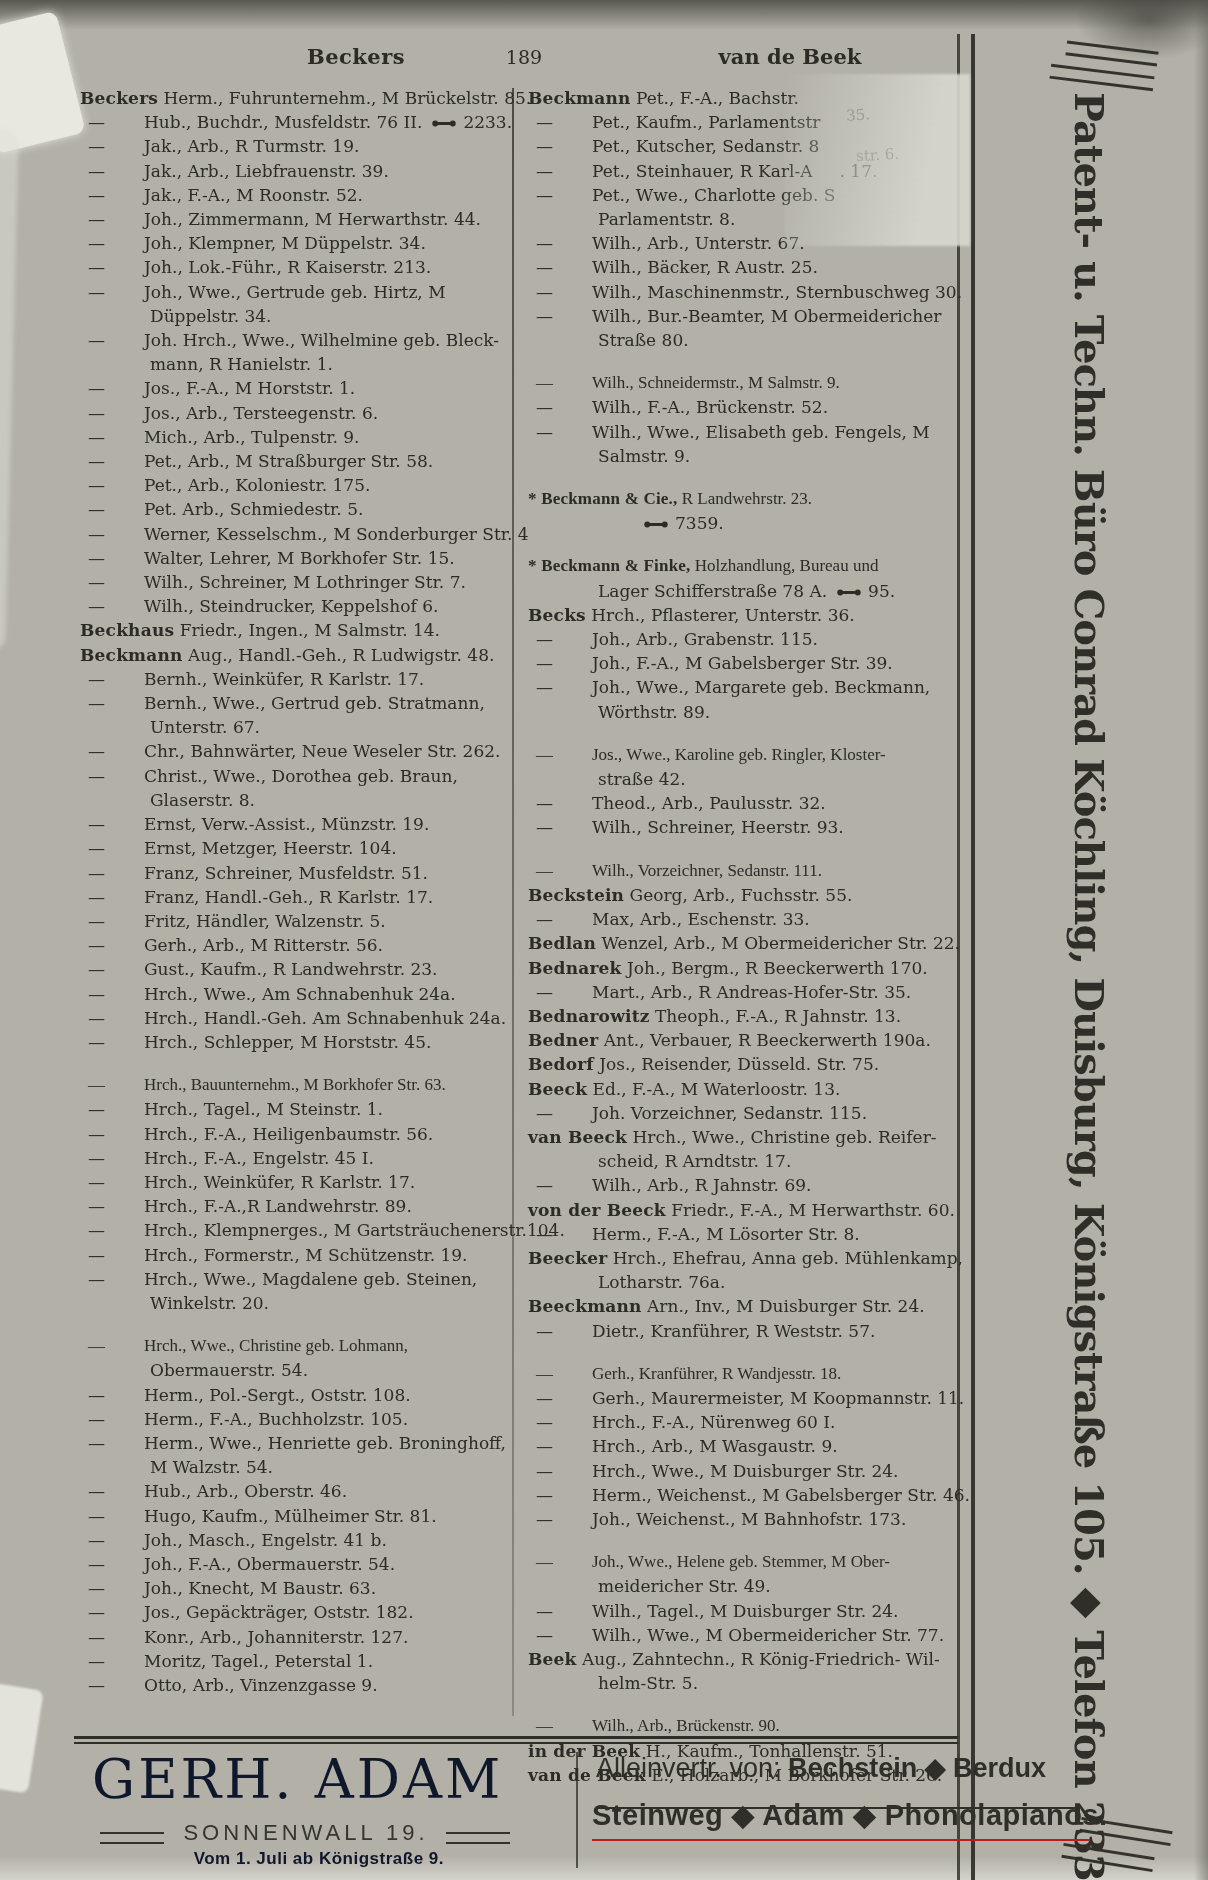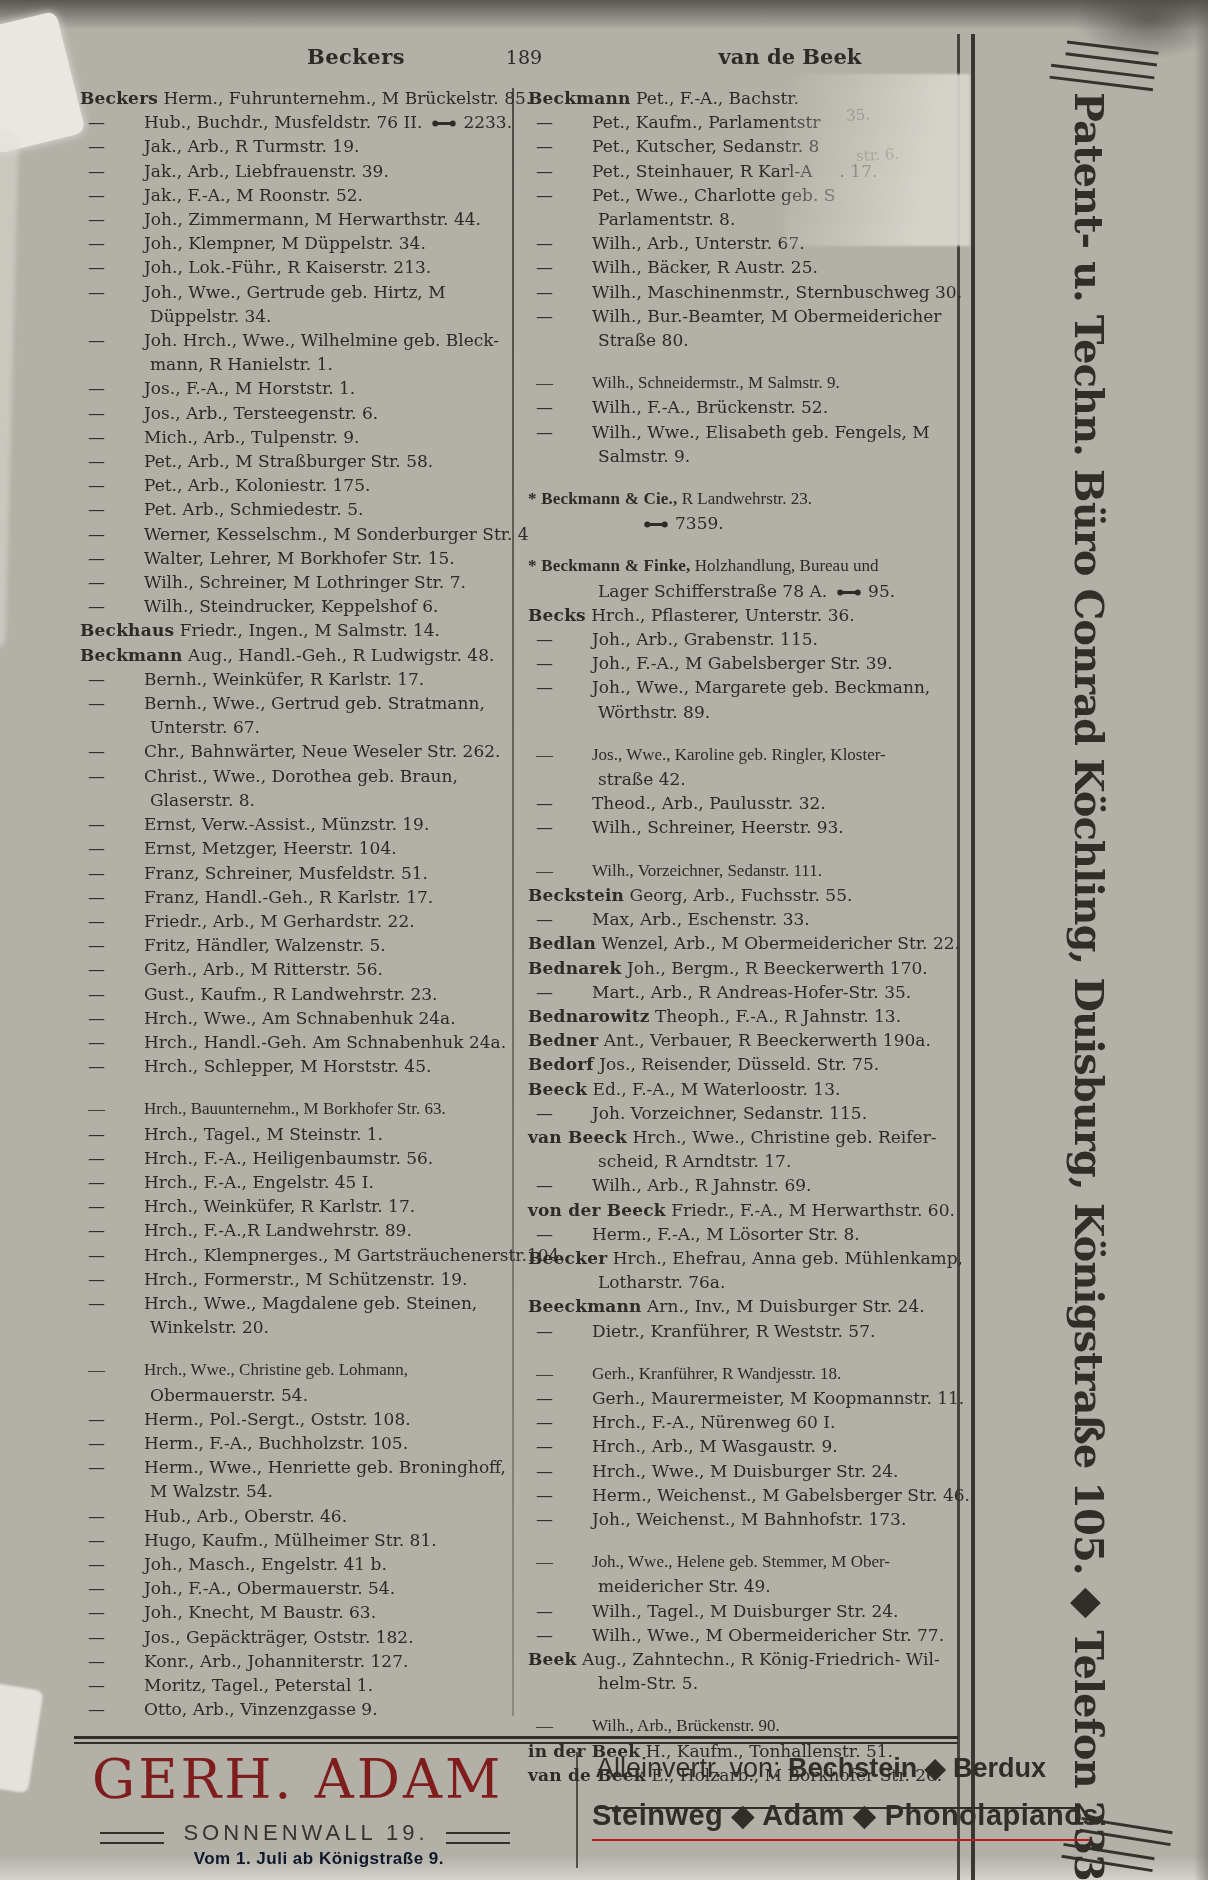--- a/index.html
+++ b/index.html
@@ -69,21 +69,21 @@
   .sm3{top:1824px;left:1080px;transform:rotate(9deg);}
   .sm4{top:1850px;left:1062px;transform:rotate(9deg);}
   .side-text{position:absolute;top:92px;left:1066px;height:1740px;
     writing-mode:vertical-rl;text-orientation:sideways;white-space:nowrap;
     font-weight:bold;font-size:40px;letter-spacing:-1px;color:#2f2e29;}
 
   
   .footer-rule{position:absolute;top:1736px;left:74px;width:884px;height:3px;
     border-top:3px solid #2e2d28;border-bottom:2px solid #2e2d28;}
   .footer-divider{position:absolute;top:1752px;left:576px;width:2px;height:116px;background:rgba(46,45,39,.75);}
-  .ad-name{position:absolute;top:1748px;left:92px;font-size:54px;letter-spacing:3px;color:#7f1d1d;}
+  .ad-name{position:absolute;top:1748px;left:92px;font-size:54px;letter-spacing:3px;color:#0f172a;}
   .ad-deco{position:absolute;width:64px;height:8px;border-top:2px solid #32312b;border-bottom:2px solid #32312b;}
   .adl{top:1832px;left:100px;}
   .adr{top:1832px;left:446px;}
   .ad-street{position:absolute;top:1820px;left:168px;width:276px;text-align:center;
     font-family:"Liberation Sans",sans-serif;font-weight:normal;font-size:22px;letter-spacing:4px;color:#35342e;}
   .ad-note{position:absolute;top:1849px;left:168px;width:276px;text-align:right;
     font-family:"Liberation Sans",sans-serif;font-weight:bold;font-size:17px;letter-spacing:.5px;color:#0f172a;}
   .fr1{position:absolute;top:1752px;left:596px;width:482px;white-space:nowrap;
     font-family:"Liberation Sans",sans-serif;font-size:27px;color:#2f2e29;
     padding-bottom:23px;border-bottom:2px solid #2f2e29;}
@@ -141,21 +141,20 @@
       <div class="line"><span class="dash">—</span><span>Bernh., Weinküfer, R Karlstr. 17.</span></div>
       <div class="line"><span class="dash">—</span><span>Bernh., Wwe., Gertrud geb. Stratmann,</span></div>
       <div class="line cont"><span>Unterstr. 67.</span></div>
       <div class="line"><span class="dash">—</span><span>Chr., Bahnwärter, Neue Weseler Str. 262.</span></div>
       <div class="line"><span class="dash">—</span><span>Christ., Wwe., Dorothea geb. Braun,</span></div>
       <div class="line cont"><span>Glaserstr. 8.</span></div>
       <div class="line"><span class="dash">—</span><span>Ernst, Verw.-Assist., Münzstr. 19.</span></div>
       <div class="line"><span class="dash">—</span><span>Ernst, Metzger, Heerstr. 104.</span></div>
       <div class="line"><span class="dash">—</span><span>Franz, Schreiner, Musfeldstr. 51.</span></div>
       <div class="line"><span class="dash">—</span><span>Franz, Handl.-Geh., R Karlstr. 17.</span></div>
-      <div class="line"><span class="dash">—</span><span>Friedr., Arb., M Gerhardstr. 22.</span></div>
       <div class="line"><span class="dash">—</span><span>Fritz, Händler, Walzenstr. 5.</span></div>
       <div class="line"><span class="dash">—</span><span>Gerh., Arb., M Ritterstr. 56.</span></div>
       <div class="line"><span class="dash">—</span><span>Gust., Kaufm., R Landwehrstr. 23.</span></div>
       <div class="line"><span class="dash">—</span><span>Hrch., Wwe., Am Schnabenhuk 24a.</span></div>
       <div class="line"><span class="dash">—</span><span>Hrch., Handl.-Geh. Am Schnabenhuk 24a.</span></div>
       <div class="line"><span class="dash">—</span><span>Hrch., Schlepper, M Horststr. 45.</span></div>
       <div class="line gap"><span class="dash">—</span><span>Hrch., Bauunternehm., M Borkhofer Str. 63.</span></div>
       <div class="line"><span class="dash">—</span><span>Hrch., Tagel., M Steinstr. 1.</span></div>
       <div class="line"><span class="dash">—</span><span>Hrch., F.-A., Heiligenbaumstr. 56.</span></div>
       <div class="line"><span class="dash">—</span><span>Hrch., F.-A., Engelstr. 45 I.</span></div>

